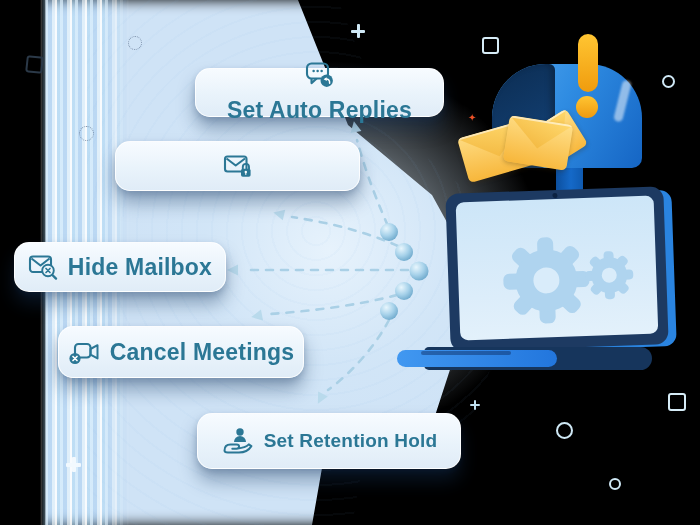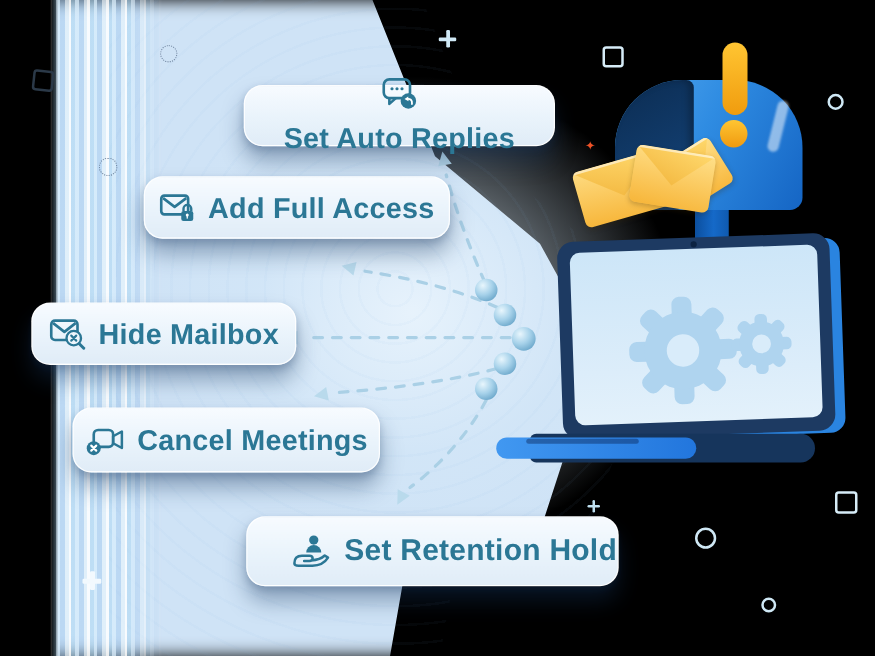--- a/index.html
+++ b/index.html
@@ -86,23 +86,23 @@
 
   
   .chip{position:absolute;z-index:6;display:flex;align-items:center;gap:9px;justify-content:center;
     background:linear-gradient(180deg,#f7fbff 0%,#e9f3fb 55%,#e0ecf7 100%);
     border:1px solid rgba(255,255,255,.85);border-radius:15px;
     box-shadow:0 12px 18px rgba(22,52,92,.38),0 3px 6px rgba(22,52,92,.18);
     color:#2b7795;font-weight:bold;letter-spacing:.2px;}
   .chip .lbl{white-space:nowrap;}
   .c1{left:195px;top:68px;width:247px;height:47px;font-size:23px;flex-direction:column;}
   .c2{left:115px;top:141px;width:243px;height:48px;font-size:23px;}
-  .c3{left:25px;top:242px;width:210px;height:48px;font-size:23px;}
+  .c3{left:14px;top:242px;width:210px;height:48px;font-size:23px;}
   .c4{left:58px;top:326px;width:244px;height:50px;font-size:23px;}
-  .c5{left:197px;top:413px;width:262px;height:54px;font-size:24px;padding-left:34px;}
+  .c5{left:197px;top:413px;width:262px;height:54px;font-size:19px;}
   .cicon{flex:0 0 auto;display:block;}
 </style>
 </head>
 <body>
 
 <div class="scene">
 
   <div class="wash-main"></div>
   <div class="wash-light"></div>
   <div class="wash-rings"></div>
@@ -247,21 +247,20 @@
 
   <div class="chip c2">
     <svg class="cicon" width="30" height="27" viewBox="0 0 30 27">
       <rect x="2" y="3.5" width="21.5" height="15" rx="2.5" fill="none" stroke="#2b7795" stroke-width="2.1"></rect>
       <path d="M3.5 5.5 l9.2 7 l9.3 -7" fill="none" stroke="#2b7795" stroke-width="2.1" stroke-linejoin="round"></path>
       <path d="M19.8 16 v-2 a3.1 3.1 0 0 1 6.2 0 v2" fill="none" stroke="#2b7795" stroke-width="1.9"></path>
       <rect x="18" y="15.8" width="9.6" height="8" rx="1.8" fill="#2b7795"></rect>
       <circle cx="22.8" cy="19" r="1.2" fill="#fff"></circle>
       <rect x="22.3" y="19.5" width="1" height="2.4" fill="#fff"></rect>
     </svg>
-    <span class="lbl">Add Full Access</span>
   </div>
 
   <div class="chip c3">
     <svg class="cicon" width="31" height="28" viewBox="0 0 31 28">
       <rect x="2" y="3.5" width="21" height="15.5" rx="3" fill="none" stroke="#2b7795" stroke-width="2.1"></rect>
       <path d="M3.5 5.5 l9 7 l9 -7" fill="none" stroke="#2b7795" stroke-width="2.1" stroke-linejoin="round"></path>
       <circle cx="20" cy="17.5" r="5.8" fill="#eef6fc" stroke="#2b7795" stroke-width="1.9"></circle>
       <path d="M18 15.5 l4 4 M22 15.5 l-4 4" stroke="#2b7795" stroke-width="1.7" stroke-linecap="round"></path>
       <path d="M24.4 22 l3.6 3.6" stroke="#2b7795" stroke-width="2.4" stroke-linecap="round"></path>
     </svg>

